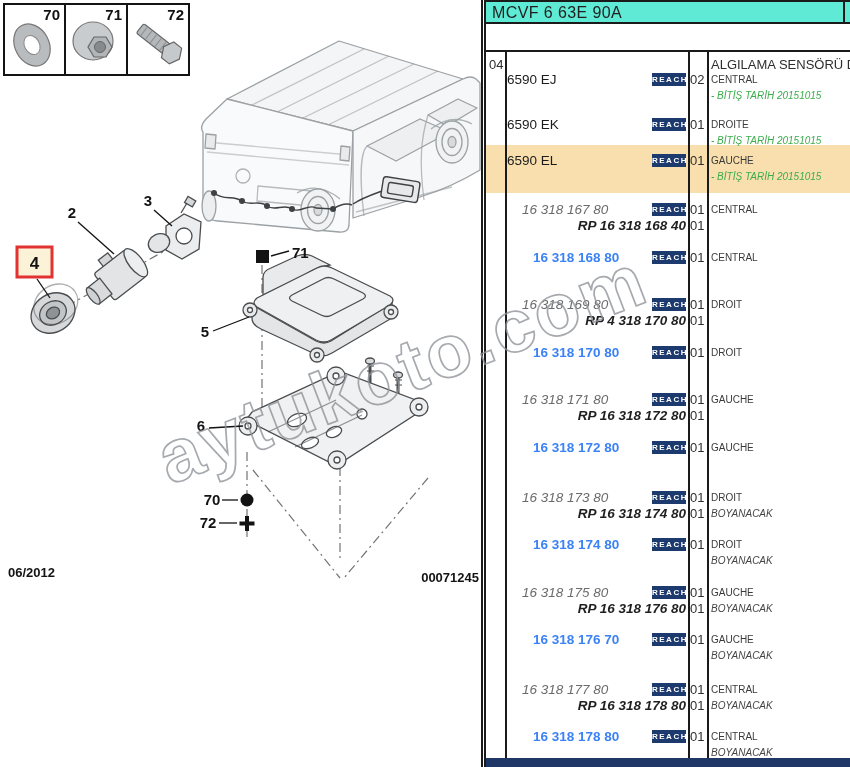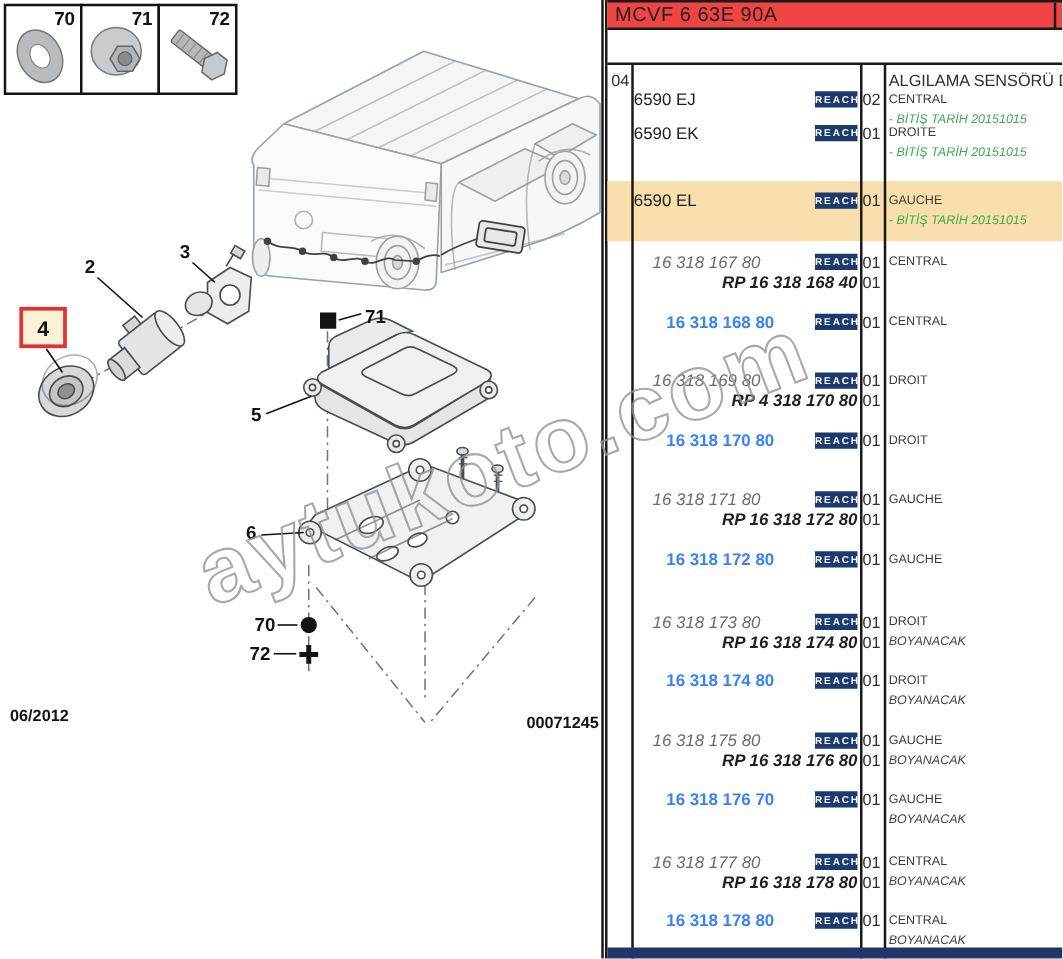--- a/index.html
+++ b/index.html
@@ -7,21 +7,21 @@
        font-family:"Liberation Sans",sans-serif;}
   
   .left{position:absolute;left:0;top:0;width:481px;height:767px;background:#fff;
         border-right:2px solid #1a1a1a;box-sizing:content-box;}
   .left svg{display:block;}
   
   .right{position:absolute;left:484px;top:0;width:366px;height:767px;background:#fff;
          border-left:2px solid #1a1a1a;box-sizing:border-box;}
   .hdr{position:absolute;top:0;left:0;right:0;height:24px;box-sizing:border-box;
        border-top:2px solid #1a1a1a;border-bottom:2px solid #1a1a1a;
-       font-size:16px;color:#1f1f1f;padding:2px 0 0 6px;letter-spacing:.4px;background:#ef4444;}
+       font-size:16px;color:#1f1f1f;padding:2px 0 0 6px;letter-spacing:.4px;background:#5eead4;}
   .hdr-div{position:absolute;top:0;left:357px;width:2px;height:22px;background:#1a1a1a;}
   .tbl{position:absolute;top:50px;left:0;width:364px;height:717px;border-top:2px solid #1a1a1a;
        font-size:13px;color:#333;overflow:visible;}
   .colline{position:absolute;top:0;bottom:0;width:2px;background:#1a1a1a;z-index:1;}
   .cl1{left:19px}.cl2{left:202px}.cl3{left:221px}
   .hlband{position:absolute;left:0;right:-484px;top:93px;height:48px;background:#f8dfad;z-index:0;width:364px;}
   .gnum{position:absolute;left:3px;top:5px;font-size:13px;color:#2e2e2e;z-index:2;}
   .gtitle{position:absolute;left:225px;top:5px;font-size:13px;color:#2e2e2e;white-space:nowrap;z-index:2;}
   .prow{position:absolute;left:0;width:100%;z-index:2;}
   .pline{position:relative;height:16px;line-height:16px;}
@@ -237,21 +237,21 @@
             <div class="pline">
               <span class="ref normal">6590 EJ</span>
               <span class="badge">REACH</span>
               <span class="qty">02</span>
               <span class="desc">CENTRAL</span>
             </div>
             <div class="pline">
               <span class="desc note">- BİTİŞ TARİH 20151015</span>
             </div>
           </div>
-          <div class="prow" style="top: 47px;">
+          <div class="prow" style="top: 65px;">
             <div class="pline">
               <span class="ref normal">6590 EK</span>
               <span class="badge">REACH</span>
               <span class="qty">01</span>
               <span class="desc">DROITE</span>
             </div>
             <div class="pline">
               <span class="desc note">- BİTİŞ TARİH 20151015</span>
             </div>
           </div>

